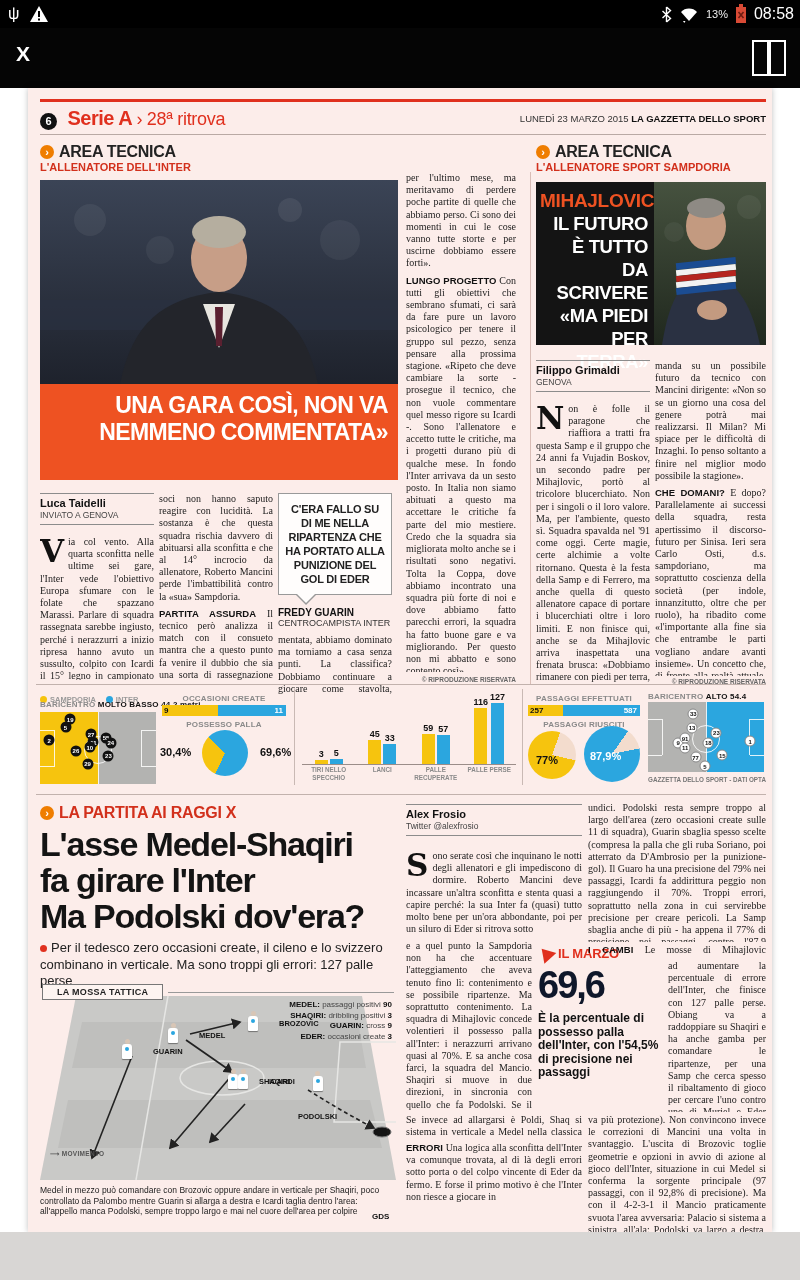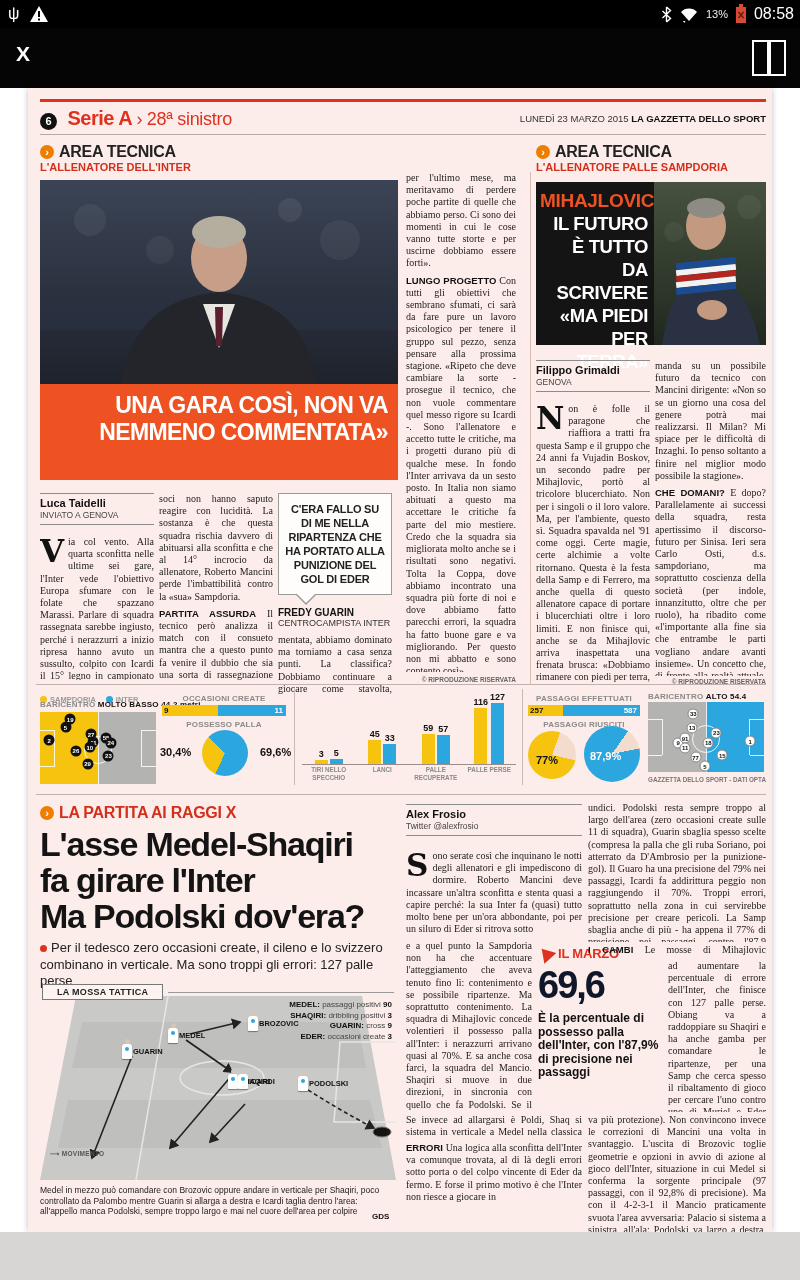--- a/index.html
+++ b/index.html
@@ -84,21 +84,21 @@
   .standfirst{font-size:13px;line-height:16.5px;color:#222;font-weight:500;}
   .red-bullet{display:inline-block;width:7px;height:7px;border-radius:50%;background:#e0301e;margin-right:4px;}
   .num-label{color:#e0301e;font-weight:bold;font-size:13px;letter-spacing:-.2px;}
   .num-tri{display:inline-block;width:0;height:0;border-left:8px solid transparent;border-right:8px solid transparent;border-bottom:13px solid #e0301e;transform:rotate(-42deg);margin-right:4px;vertical-align:-2px;}
   .num-value{font-weight:bold;font-size:38px;letter-spacing:-2px;color:#0f172a;line-height:46px;}
   .num-desc{font-weight:bold;font-size:12px;line-height:13.5px;color:#111;margin-top:4px;}
   
   .tac-box{position:absolute;border:1px solid #777;background:#fdf4f1;font-weight:bold;font-size:9px;color:#222;padding:2px 14px;letter-spacing:.3px;}
   .tstat{font-size:8px;color:#444;text-align:right;line-height:10.5px;}
   .tstat b{color:#111;}
-  .tplayer{position:absolute;display:flex;align-items:center;gap:1px;}
+  .tplayer{position:absolute;display:flex;align-items:center;gap:21px;}
   .fig{display:block;width:10px;height:15px;background:#fff;border-radius:3px 3px 1px 1px;position:relative;box-shadow:0 1px 1px rgba(0,0,0,.4);}
   .fig:before{content:'';position:absolute;top:-5px;left:2.5px;width:5px;height:5px;background:#d8c6b6;border-radius:50%;}
   .fig:after{content:'';position:absolute;top:3px;left:3px;width:4px;height:4px;background:#2ba6df;border-radius:50%;}
   .tname{font-size:7.5px;font-weight:bold;color:#111;}
   .caption{font-size:8.5px;line-height:10.5px;color:#222;}
   .gds{font-weight:bold;font-size:8px;color:#111;}
   .mov{font-size:6.5px;color:#555;font-weight:bold;letter-spacing:.3px;}
 </style>
 </head>
 <body>
@@ -140,21 +140,21 @@
       </svg>
   </div>
 
   <div class="page">
 
     <div class="abs" style="left:12px;top:11px;width:726px;height:3px;background:#e0301e;"></div>
     <div class="abs" style="left:12px;top:19px;width:726px;height:24px;">
       <span class="pgnum">6</span>
       <span class="section-name">Serie A</span>
       <span class="section-sub">›</span>
-      <span class="section-sub">28ª sinistro</span>
+      <span class="section-sub">28ª ritrova</span>
       <span class="date-line" style="float:right;margin-top:6px;"><span>LUNEDÌ 23 MARZO 2015</span> <b>LA GAZZETTA DELLO SPORT</b></span>
     </div>
     <div class="hair" style="left:12px;top:46px;width:726px;"></div>
 
     <div class="abs kick" style="left:12px;top:55px;">
       <span class="kick-circle">›</span>
       <span class="kick-title">AREA TECNICA</span>
     </div>
     <div class="abs kick-sub" style="left:12px;top:72px;">L'ALLENATORE DELL'INTER</div>
 
@@ -207,21 +207,21 @@
       <p style="margin:0 0 5px 0;"><span class="runin">LUNGO PROGETTO</span> <span>Con tutti gli obiettivi che sembrano sfumati, ci sarà da fare pure un lavoro psicologico per tenere il gruppo sul pezzo, senza pensare alla prossima stagione. «Ripeto che deve cambiare la sorte - prosegue il tecnico, che non vuole commentare quel messo rigore su Icardi -. Sono l'allenatore e accetto tutte le critiche, ma i progetti durano più di qualche mese. In fondo l'Inter arrivava da un sesto posto. In Italia non siamo abituati a questo ma accettare le critiche fa parte del mio mestiere. Credo che la squadra sia migliorata molto anche se i risultati sono negativi. Tolta la Coppa, dove abbiamo incontrato una squadra più forte di noi e dove abbiamo fatto parecchi errori, la squadra ha fatto buone gare e va migliorando. Per questo non mi abbatto e sono contento così».</span></p>
 
     </div>
     <div class="abs copyright" style="left:378px;top:588px;width:110px;">© RIPRODUZIONE RISERVATA</div>
     <div class="vrule" style="left:502px;top:84px;height:512px;"></div>
 
     <div class="abs kick" style="left:508px;top:55px;">
       <span class="kick-circle">›</span>
       <span class="kick-title">AREA TECNICA</span>
     </div>
-    <div class="abs kick-sub" style="left:508px;top:72px;">L'ALLENATORE PALLE SAMPDORIA</div>
+    <div class="abs kick-sub" style="left:508px;top:72px;">L'ALLENATORE SPORT SAMPDORIA</div>
 
     <div class="abs black-box" style="left:508px;top:94px;width:230px;height:163px;">
       <div style="position:absolute;left:0;top:0;width:118px;height:163px;text-align:right;padding:8px 6px 0 4px;box-sizing:border-box;">
         <div class="mh-name">MIHAJLOVIC</div>
         <div class="mh-line">IL FUTURO</div>
         <div class="mh-line">È TUTTO</div>
         <div class="mh-line">DA SCRIVERE</div>
         <div class="mh-line">«MA PIEDI</div>
         <div class="mh-line">PER TERRA»</div>
       </div>
@@ -464,21 +464,21 @@
             <span class="tname">BROZOVIC</span>
           </div>
           <div class="tplayer" style="left: 188px; top: 92px;">
             <span class="fig"></span>
             <span class="tname">SHAQIRI</span>
           </div>
           <div class="tplayer" style="left: 198px; top: 92px;">
             <span class="fig"></span>
             <span class="tname">ICARDI</span>
           </div>
-          <div class="tplayer" style="left: 258px; top: 94px;">
+          <div class="tplayer" style="left: 258px; top: 94px; flex-direction: column;">
             <span class="fig"></span>
             <span class="tname">PODOLSKI</span>
           </div>
         </div>
       <div class="abs mov" style="left:10px;top:168px;">⟶ <span>MOVIMENTO</span></div>
     </div>
     <div class="abs caption" style="left:12px;top:1097px;width:356px;height:34px;overflow:hidden;">Medel in mezzo può comandare con Brozovic oppure andare in verticale per Shaqiri, poco controllato da Palombo mentre Guarin si allarga a destra e Icardi taglia dentro l'area: all'appello manca Podolski, sempre troppo largo e mai nel cuore dell'area per colpire</div>
     <div class="abs gds" style="left:344px;top:1124px;">GDS</div>
 
     <div class="abs byline-block" style="left:378px;top:716px;width:176px;">
@@ -490,21 +490,21 @@
     </div>
     <div class="col" style="left:378px;top:852px;width:126px;height:172px;">e a quel punto la Sampdoria non ha che accentuare l'atteggiamento che aveva tenuto fino lì: contenimento e se possibile ripartenze. Ma soprattutto contenimento. La squadra di Mihajlovic concede volentieri il possesso palla all'Inter: i nerazzurri arrivano quasi al 70%. E sa anche cosa farci, la squadra del Mancio. Shaqiri si muove in due direzioni, in sincronia con quello che fa Podolski. Se il tedesco si avvicina al centrocampo per aumentare le opzioni di gioco, lo svizzero taglia verso gli esterni, soprattutto verso sinistra, alle spalle di De Silvestri.</div>
     <div class="col" style="left:378px;top:1026px;width:176px;height:24px;">Se invece ad allargarsi è Poldi, Shaq si sistema in verticale a Medel nella classica posizione di trequartista. Lì la Samp fatica parecchio a contenerlo, perché Palombo non ha lo stesso passo e gli concede sempre metri per ricevere, mentre Brozovic contribuisce a togliere punti di riferimento muovendosi a supporto di Medel in regia. Dove può ricevere i suggerimenti di Shaqiri.</div>
     <div class="col" style="left:378px;top:1054px;width:176px;height:66px;">
       <span class="runin">ERRORI</span> <span>Una logica alla sconfitta dell'Inter va comunque trovata, al di là degli errori sotto porta o del colpo vincente di Eder da fermo. E forse il primo motivo è che l'Inter non riesce a giocare in</span>
     </div>
 
     <div class="abs" style="left:510px;top:856px;width:124px;">
       <div><span class="num-tri"></span><span class="num-label">IL MARZO</span></div>
       <div class="num-value">69,6</div>
-      <div class="num-desc">È la percentuale di possesso palla dell'Inter, con l'87,9% di precisione nei passaggi</div>
+      <div class="num-desc">È la percentuale di possesso palla dell'Inter, con l'54,5% di precisione nei passaggi</div>
     </div>
 
     <div class="col" style="left:560px;top:714px;width:178px;height:140px;">undici. Podolski resta sempre troppo al largo dell'area (zero occasioni create sulle 11 di squadra), Guarin sbaglia spesso scelte (compresa la palla che gli ruba Soriano, poi atterrato da D'Ambrosio per la punizione-gol). Il Guaro ha una precisione del 79% nei passaggi, Icardi fa addirittura peggio non raggiungendo il 70%. Troppi errori, soprattutto nella zona in cui servirebbe precisione per creare pericoli. La Samp sbaglia anche di più - ha appena il 77% di precisione nei passaggi, contro l'87,9 complessivo dell'Inter - ma quando pensi quasi solo a distruggere conta meno.</div>
     <div class="col" style="left:560px;top:856px;width:178px;height:14px;">
       <span class="runin">I CAMBI</span> <span>Le mosse di Mihajlovic contribuiscono</span>
     </div>
     <div class="col" style="left:640px;top:872px;width:98px;height:152px;">ad aumentare la percentuale di errore dell'Inter, che finisce con 127 palle perse. Obiang va a raddoppiare su Shaqiri e ha anche gamba per comandare le ripartenze, per una Samp che cerca spesso il ribaltamento di gioco per cercare l'uno contro uno di Muriel e Eder contro D'Ambrosio e Juan Jesus, positivo soltanto in avvio nella posizione di terzino sinistro (lì il Mancio vole-</div>
     <div class="col" style="left:560px;top:1026px;width:178px;height:126px;">va più protezione). Non convincono invece le correzioni di Mancini una volta in svantaggio. L'uscita di Brozovic toglie geometrie e opzioni in avvio di azione al gioco dell'Inter, situazione in cui Medel si conferma la sorgente principale (97 passaggi, con il 92,8% di precisione). Ma con il 4-2-3-1 il Mancio praticamente svuota l'area avversaria: Palacio si sistema a sinistra, all'ala; Podolski va largo a destra, Shaqiri è il solito trequartista ma non ha né il fisico né le caratteristiche per attaccare l'area, così come Guarin, risistemato al fianco di Medel, si preoccupa troppo di tenere la posizione centrale e non si sgancia più come quando a centrocampo si è in tre. E infatti da lì in poi l'Inter finisce per costruire pochissimo.</div>
 
   </div>

